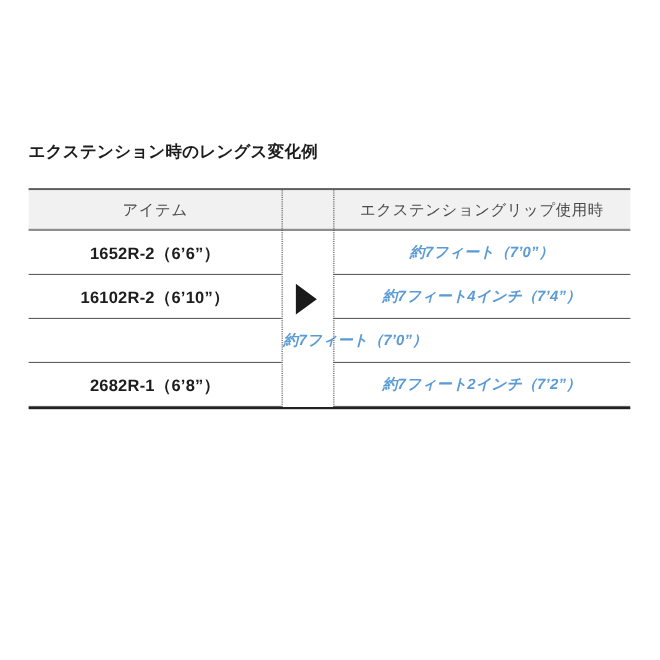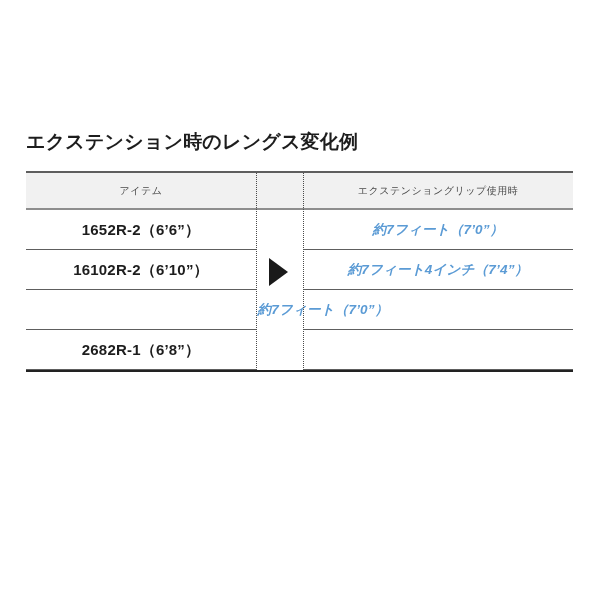--- a/index.html
+++ b/index.html
@@ -20,21 +20,21 @@
     height: 600px;
     overflow: hidden;
     background: #ffffff;
   }
 
   
   .page-title {
     position: absolute;
     left: 26px;
     top: 129px;
-    font-size: 19px;
+    font-size: 15px;
     font-weight: bold;
     letter-spacing: 0.2px;
     color: #1d1d1d;
     white-space: nowrap;
   }
 
   
   .length-table {
     position: absolute;
     left: 26px;
@@ -80,21 +80,21 @@
     width: 47px;
     flex: 0 0 47px;
   }
   .cell-ext {
     flex: 1 1 auto;
   }
 
   
   .header-row .cell {
     color: #4a4a4a;
-    font-size: 10px;
+    font-size: 14px;
     font-weight: normal;
     letter-spacing: 0.5px;
   }
 
   
   .body-row .cell-item {
     color: #1d1d1d;
     font-weight: bold;
     font-size: 15px;
     letter-spacing: 0.2px;
@@ -202,20 +202,21 @@
         <div class="cell cell-ext">約7フィート（7’0”）</div>
         <div class="rowline">
           <div class="seg seg-left"></div>
           <div class="seg seg-right"></div>
         </div>
       </div>
 
       <div class="trow body-row">
         <div class="cell cell-item">2682R-1（6’8”）</div>
         <div class="cell cell-mid"></div>
+        <div class="cell cell-ext">約7フィート2インチ（7’2”）</div>
         <div class="rowline">
           <div class="seg seg-left"></div>
           <div class="seg seg-right"></div>
         </div>
       </div>
 
       <div class="dotted-line dotted-left"></div>
       <div class="dotted-line dotted-right"></div>
 
       <div class="arrow-marker"></div>

